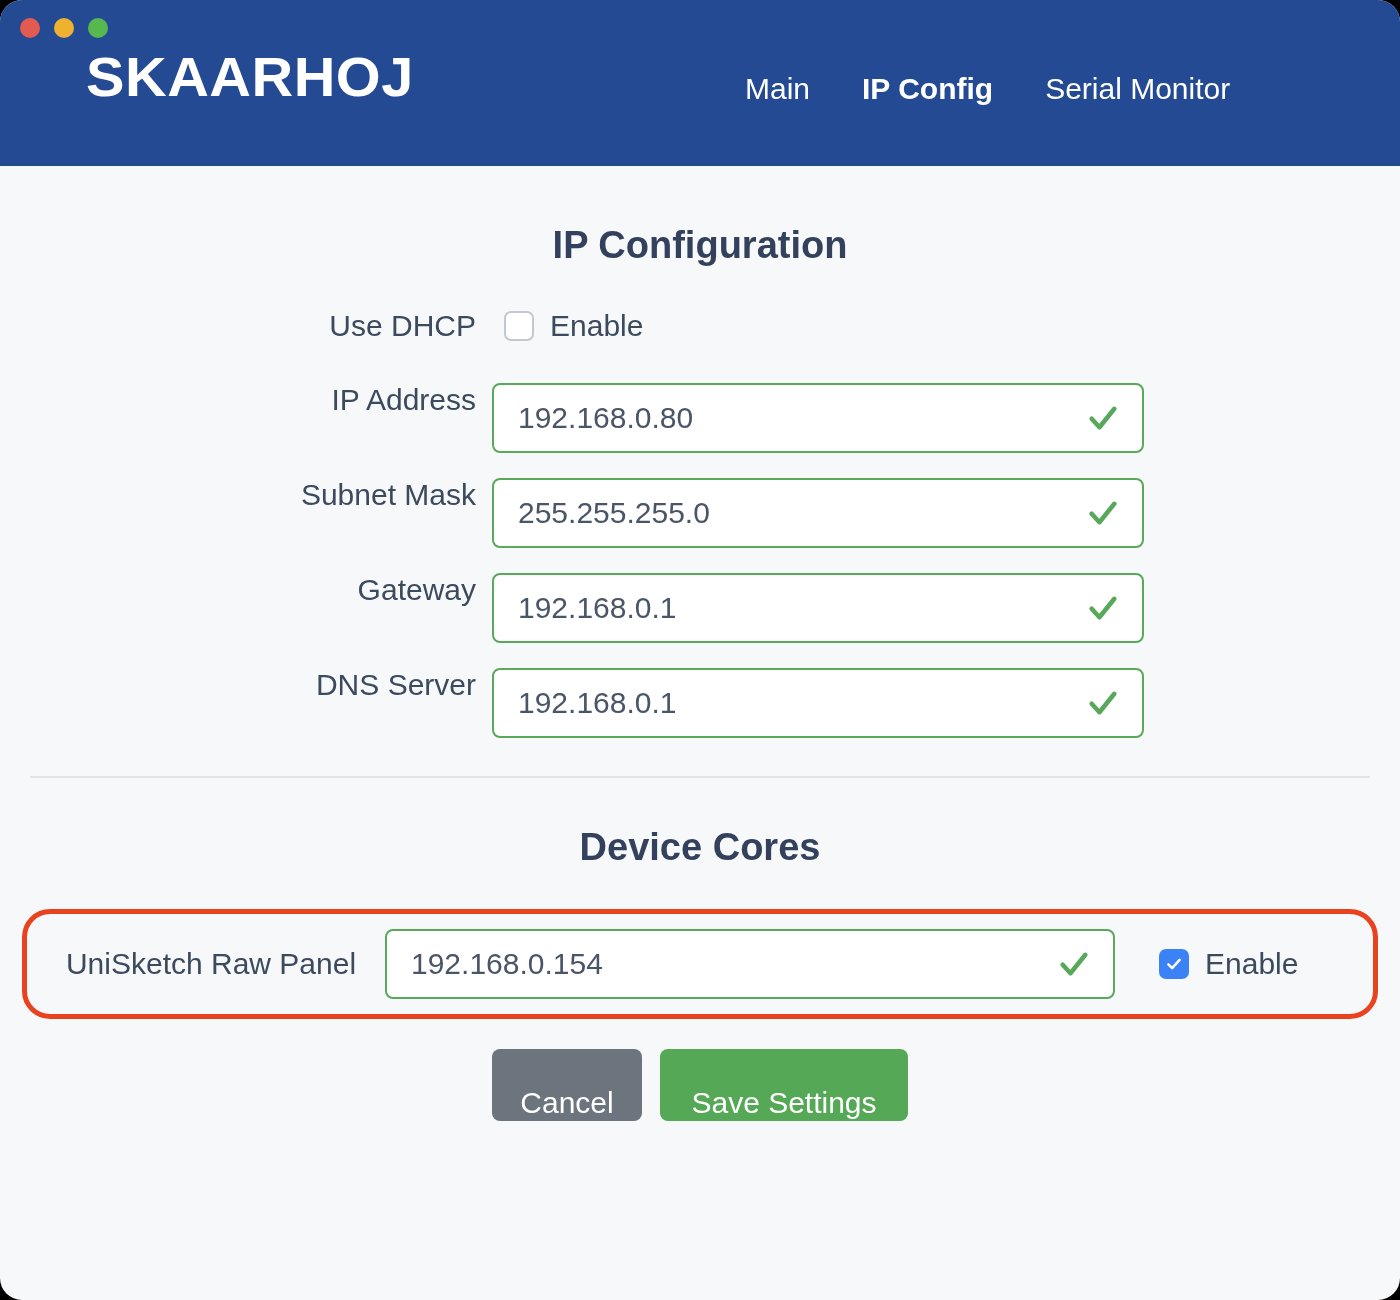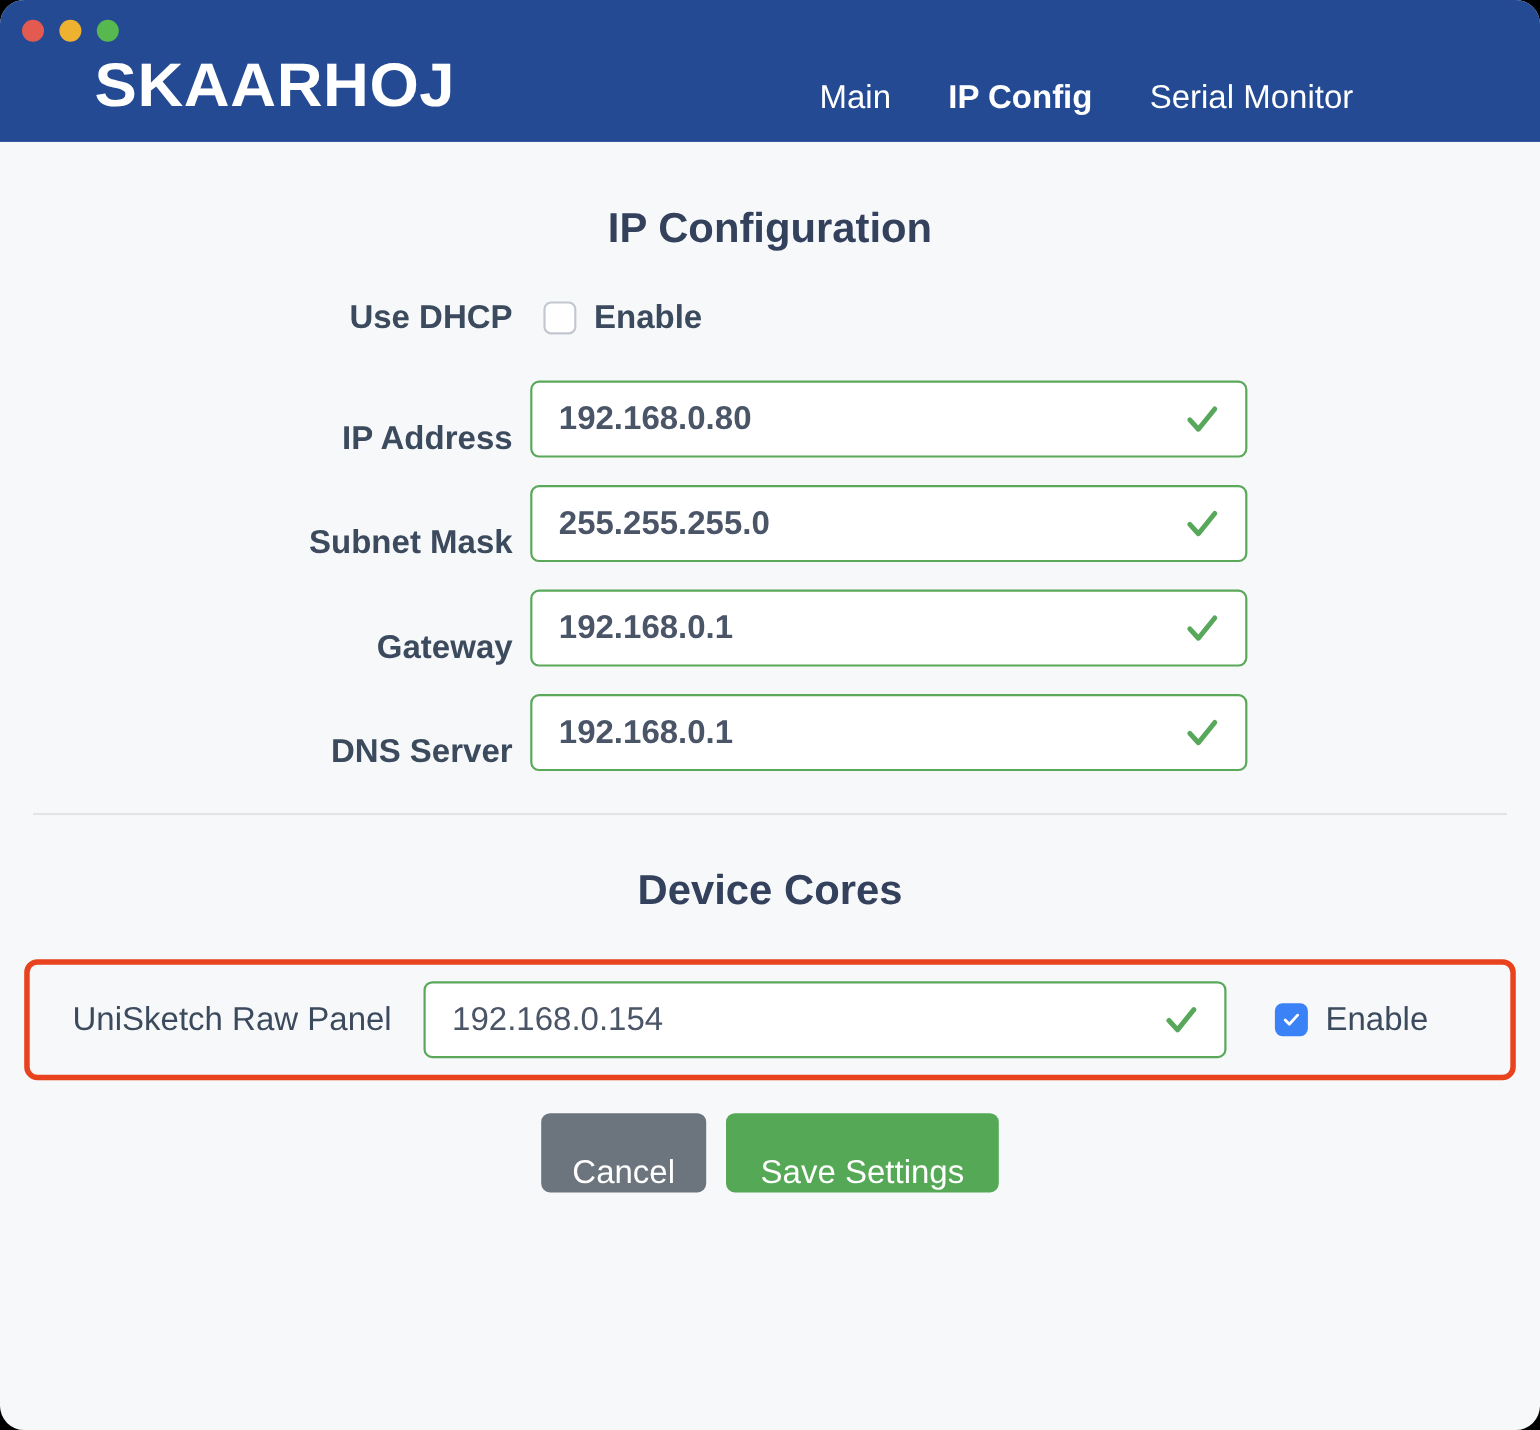--- a/index.html
+++ b/index.html
@@ -20,21 +20,21 @@
     height: 1300px;
     background: #f7f8fa;
     border-radius: 22px;
     overflow: hidden;
     box-sizing: border-box;
   }
 
   
   #titlebar {
     position: relative;
-    height: 129px;
+    height: 166px;
     background: #234a93;
     display: flex;
     align-items: center;
   }
   #traffic-lights {
     position: absolute;
     top: 18px;
     left: 20px;
     display: flex;
     gap: 14px;
@@ -95,24 +95,23 @@
     margin: 0;
   }
   #page-title { padding-top: 58px; }
   #cores-title { padding-top: 48px; }
 
   
   .form-area { margin-top: 42px; }
 
   .form-row {
     display: flex;
-    align-items: flex-end;
+    align-items: flex-start;
     margin-bottom: 25px;
-    padding-left: 8px;
-    font-weight: bold;
+    padding-left: 18px;
   }
   .row-label {
     width: 458px;
     text-align: right;
     padding-right: 0;
     font-size: 30px;
     color: #3c4a5e;
     box-sizing: border-box;
   }
   .row-control {
@@ -187,21 +186,21 @@
     background: #e2e4e8;
     margin: 38px 30px 0 30px;
   }
 
   
   #cores-area { margin-top: 40px; }
   #cores-highlight {
     margin: 0 22px;
     height: 110px;
     border: 5px solid #e8421f;
-    border-radius: 12px;
+    border-radius: 28px;
     box-sizing: border-box;
     display: flex;
     align-items: center;
   }
   #core-label {
     width: 358px;
     text-align: center;
     font-size: 30px;
     color: #3c4a5e;
     box-sizing: border-box;

